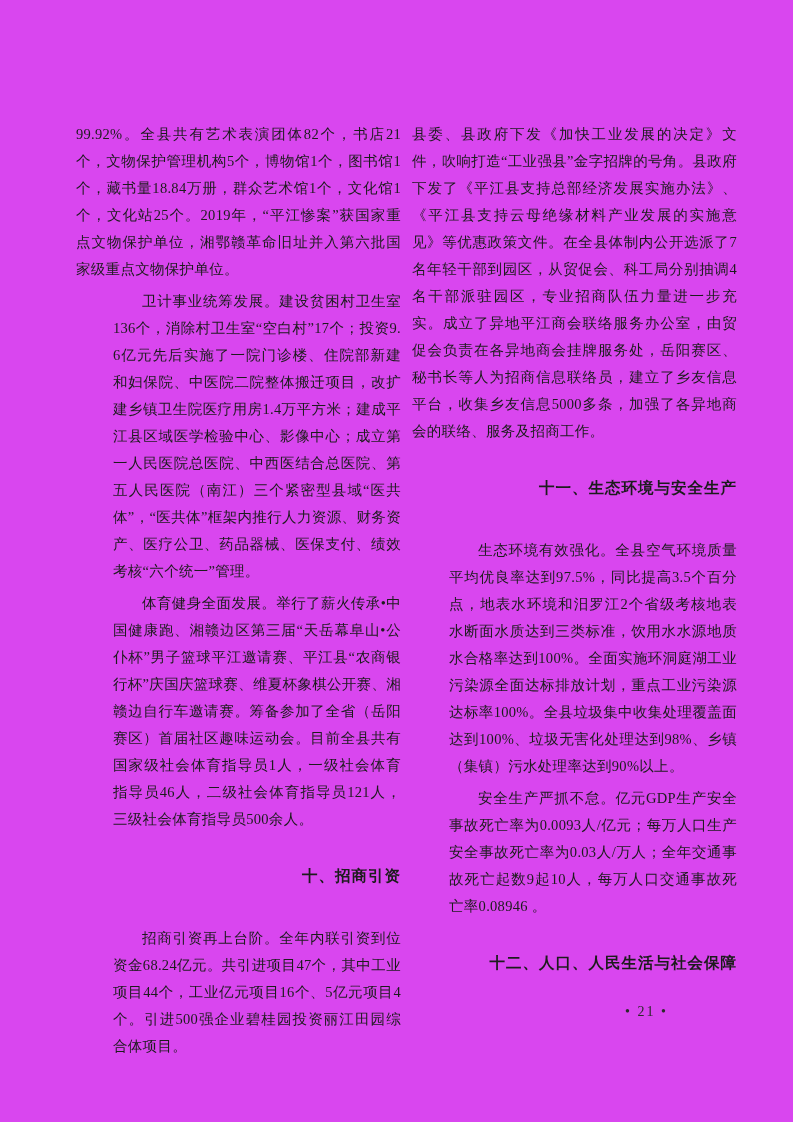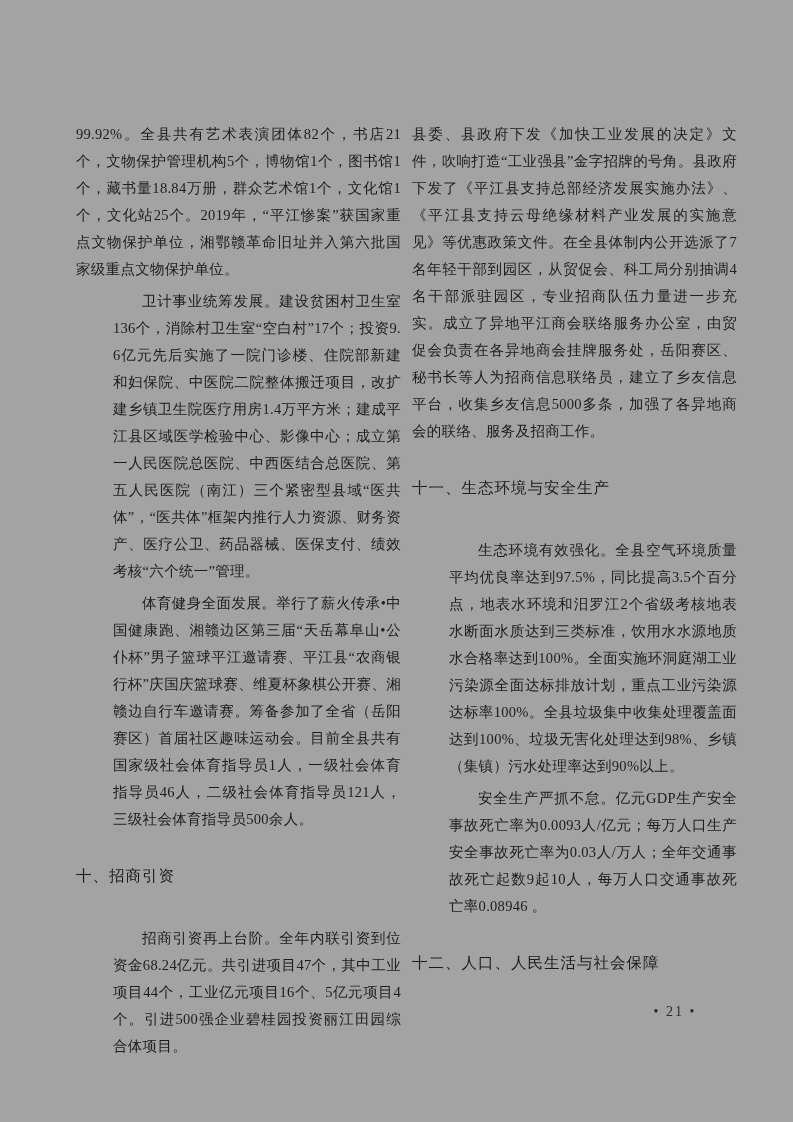--- a/index.html
+++ b/index.html
@@ -11,21 +11,21 @@
     width: 793px;
     height: 1122px;
     position: relative;
     font-family: "Liberation Serif", "DejaVu Serif", serif;
     color: #1c1c1c;
     overflow: hidden;
   }
   .page {
     position: absolute;
     inset: 0;
-    background: #a3a3a3;
+    background: #d946ef;
   }
   .columns {
     position: absolute;
     left: 76px;
     top: 121px;
     width: 662px;
     display: flex;
     gap: 11px;
   }
   .col {
@@ -40,33 +40,33 @@
     text-justify: inter-character;
     letter-spacing: 0.3px;
     word-break: break-all;
   }
   .para.indent {
     text-indent: 2em;
     margin-left: 37px;
   }
   .section-heading {
     font-family: "Liberation Sans", "DejaVu Sans", sans-serif;
-    font-weight: normal;
+    font-weight: bold;
     font-size: 15.5px;
     line-height: 22px;
-    text-align: left;
+    text-align: right;
     letter-spacing: 1px;
     margin: 32px 0 38px 0;
   }
   .footer-page-number {
     position: absolute;
     left: 625px;
     top: 1004px;
     width: 100px;
-    text-align: center;
+    text-align: left;
     font-size: 14px;
     letter-spacing: 2px;
     color: #2a2a2a;
   }
 </style>
 </head>
 <body>
 
 <div class="page">
 

